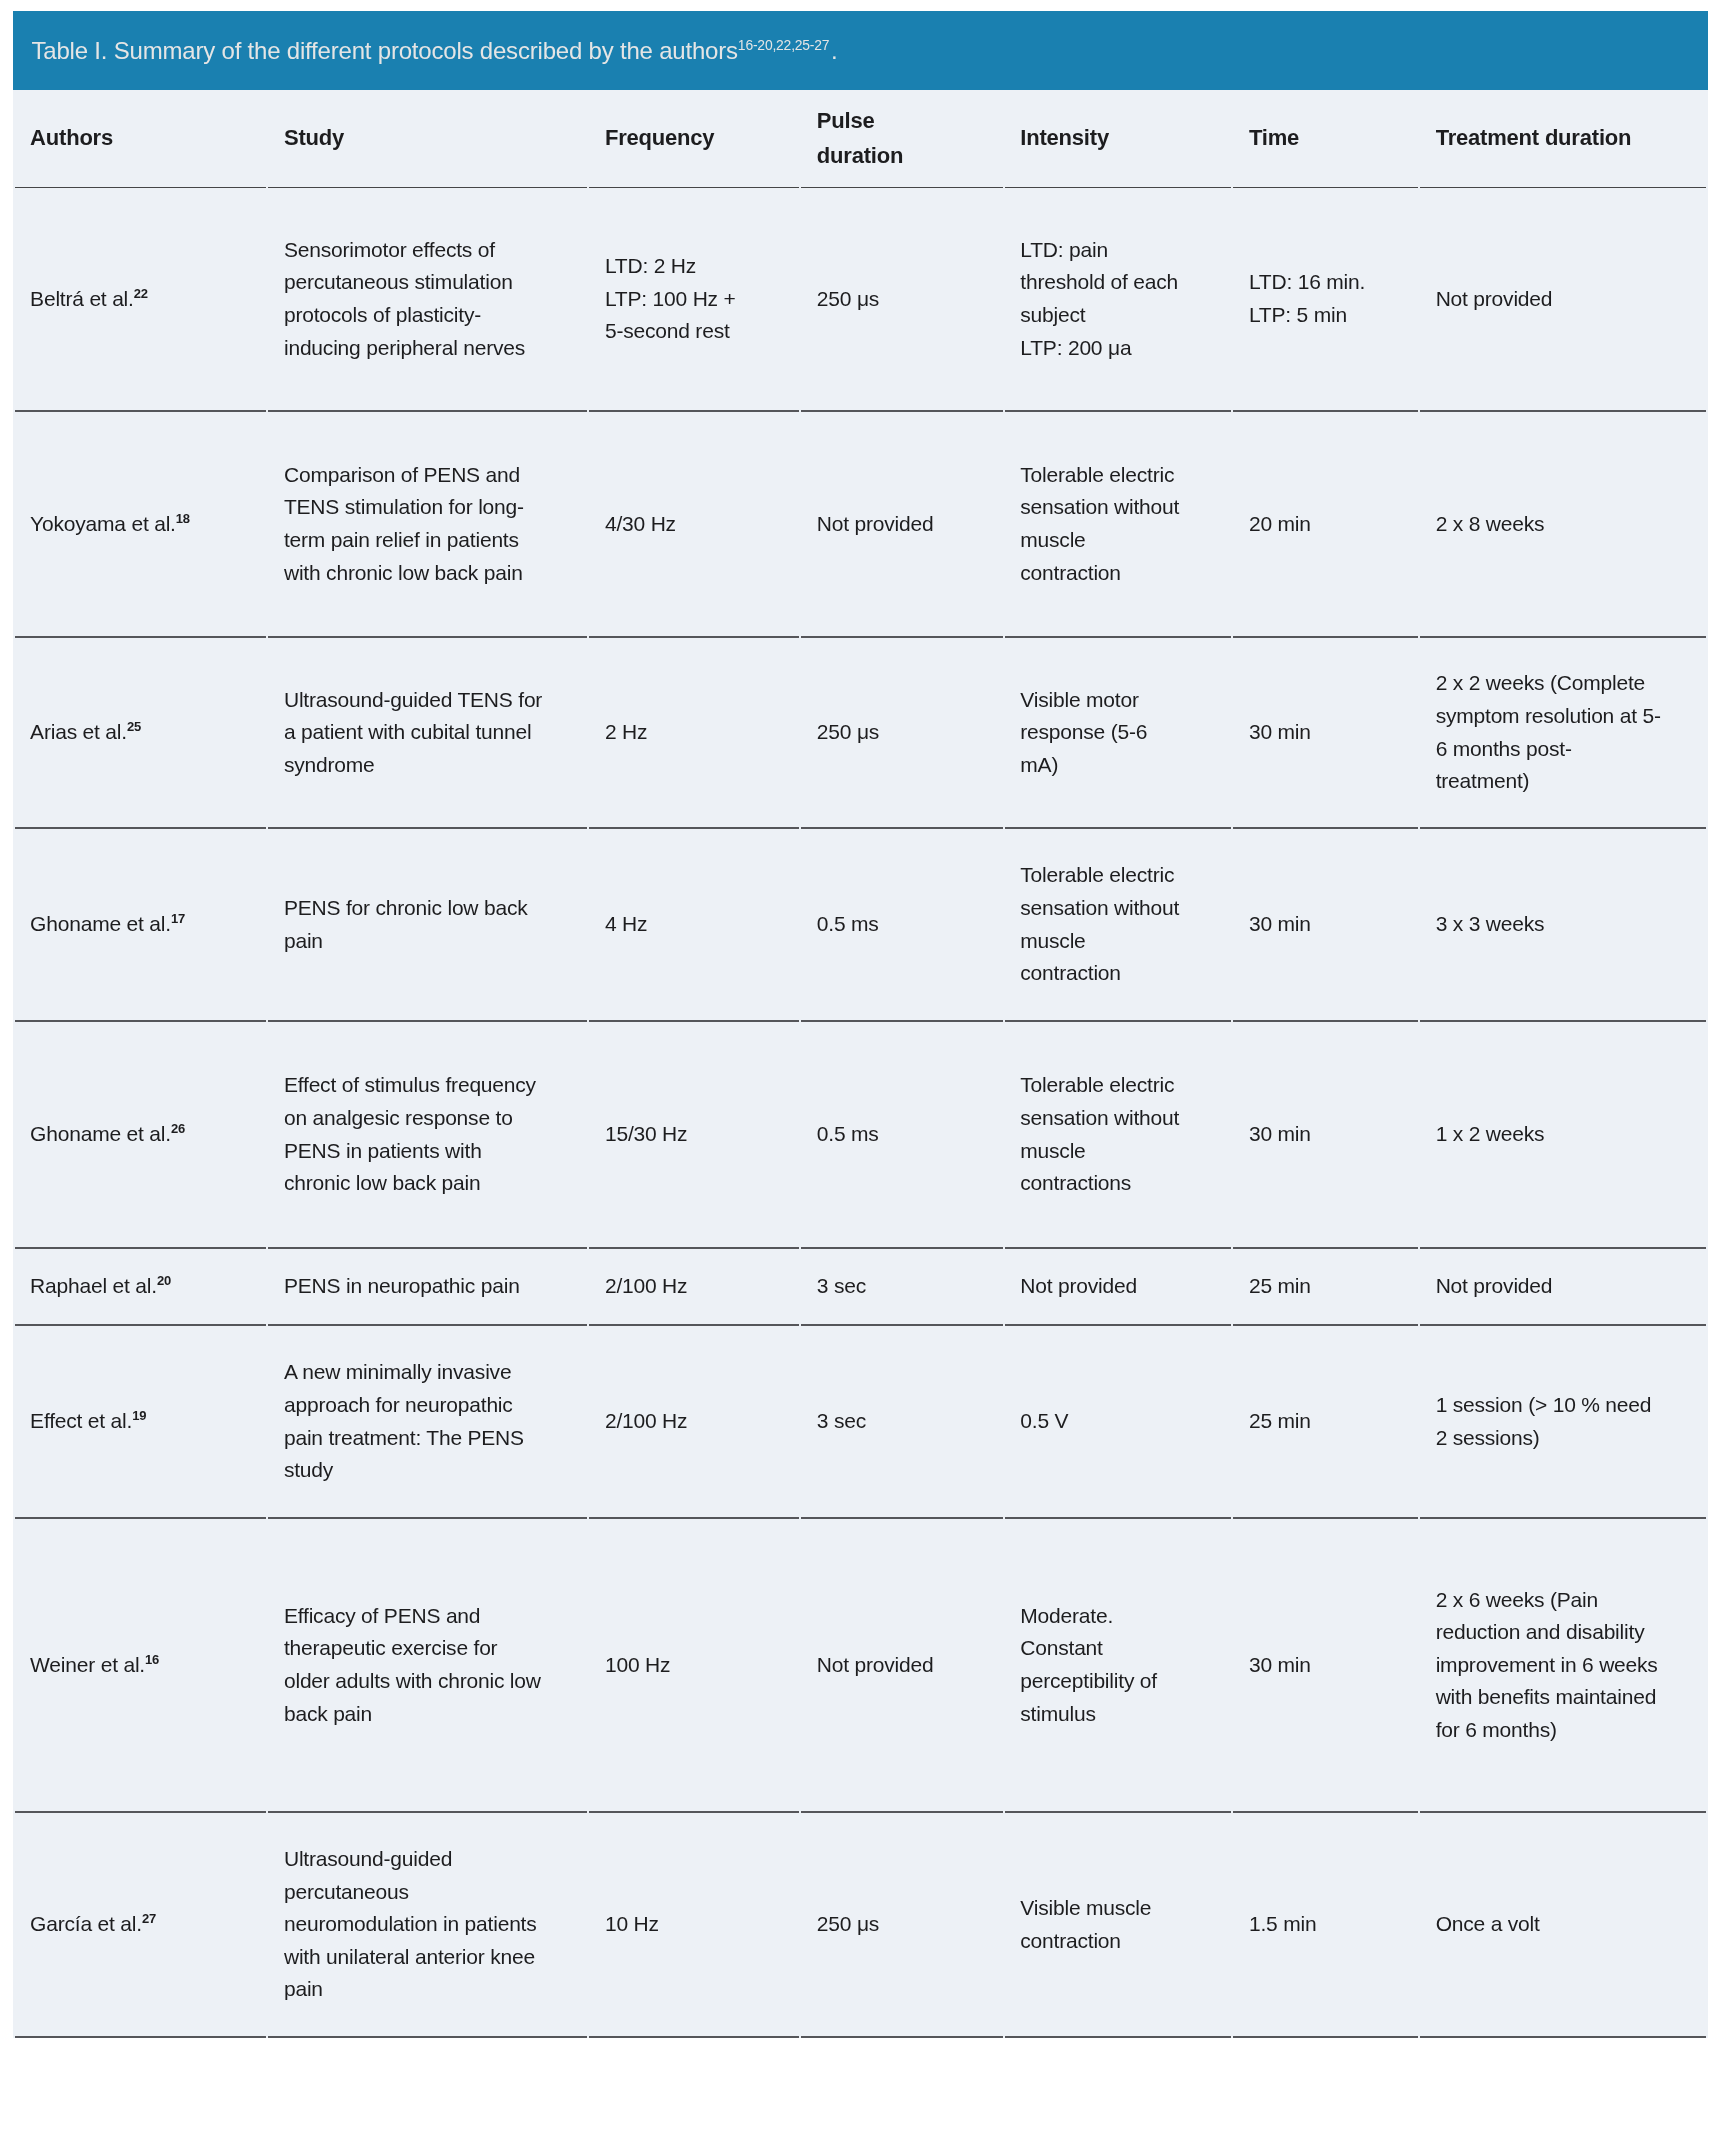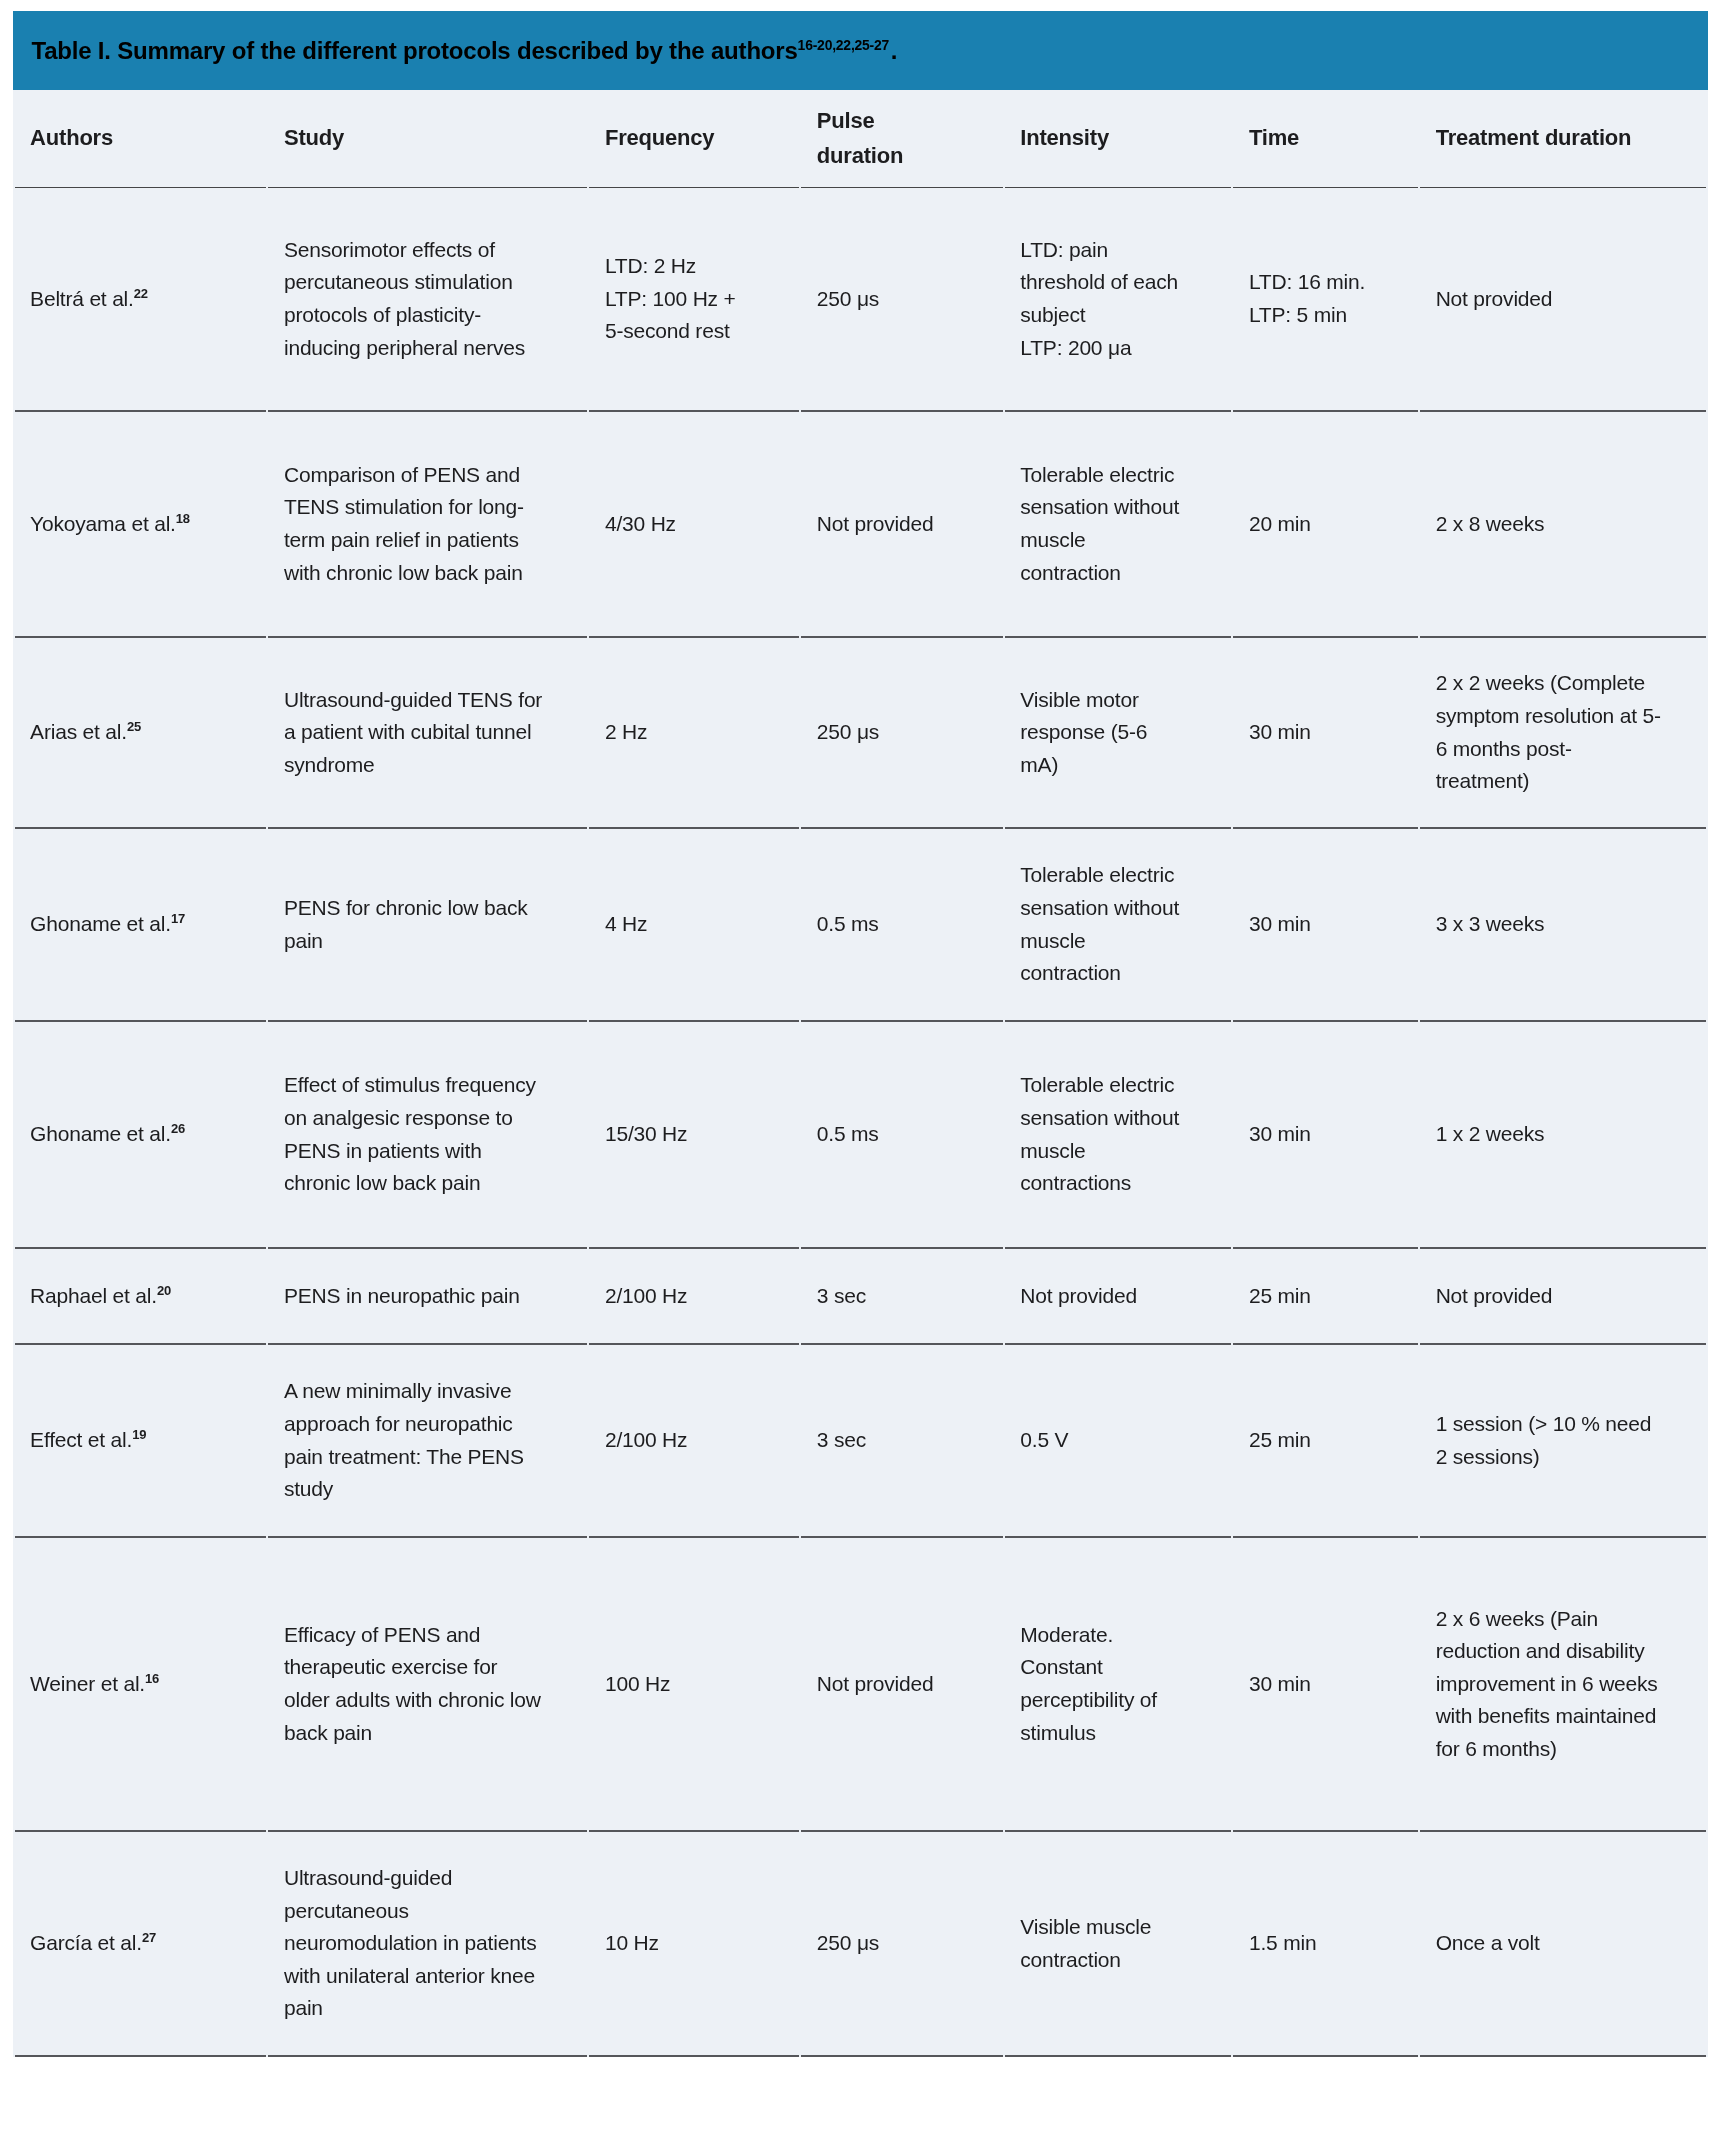--- a/index.html
+++ b/index.html
@@ -13,27 +13,27 @@
     width: 1720px;
     height: 2151px;
     overflow: hidden;
   }
   .page {
     padding: 11px 12.5px 0 12.5px;
     box-sizing: border-box;
   }
   .title-bar {
     background: #1a80b0;
-    color: #000000;
+    color: #e5e5e5;
     height: 79px;
     display: flex;
     align-items: center;
     padding-left: 19px;
     font-size: 24px;
-    font-weight: bold;
+    font-weight: normal;
     letter-spacing: -0.2px;
   }
   .title-bar sup {
     font-size: 0.58em;
     line-height: 0;
     margin-right: 1.6px;
   }
   table.protocols {
     width: 100%;
     border-collapse: separate;
@@ -147,21 +147,21 @@
       </tr>
       <tr style="height:227px">
         <td><span class="author">Ghoname et al.</span><sup>26</sup></td>
         <td>Effect of stimulus frequency on analgesic response to PENS in patients with chronic low back pain</td>
         <td>15/30 Hz</td>
         <td>0.5 ms</td>
         <td>Tolerable electric sensation without muscle contractions</td>
         <td>30 min</td>
         <td>1 x 2 weeks</td>
       </tr>
-      <tr style="height:96px">
+      <tr style="height:77px">
         <td><span class="author">Raphael et al.</span><sup>20</sup></td>
         <td>PENS in neuropathic pain</td>
         <td>2/100 Hz</td>
         <td>3 sec</td>
         <td>Not provided</td>
         <td>25 min</td>
         <td>Not provided</td>
       </tr>
       <tr style="height:193px">
         <td><span class="author">Effect et al.</span><sup>19</sup></td>

